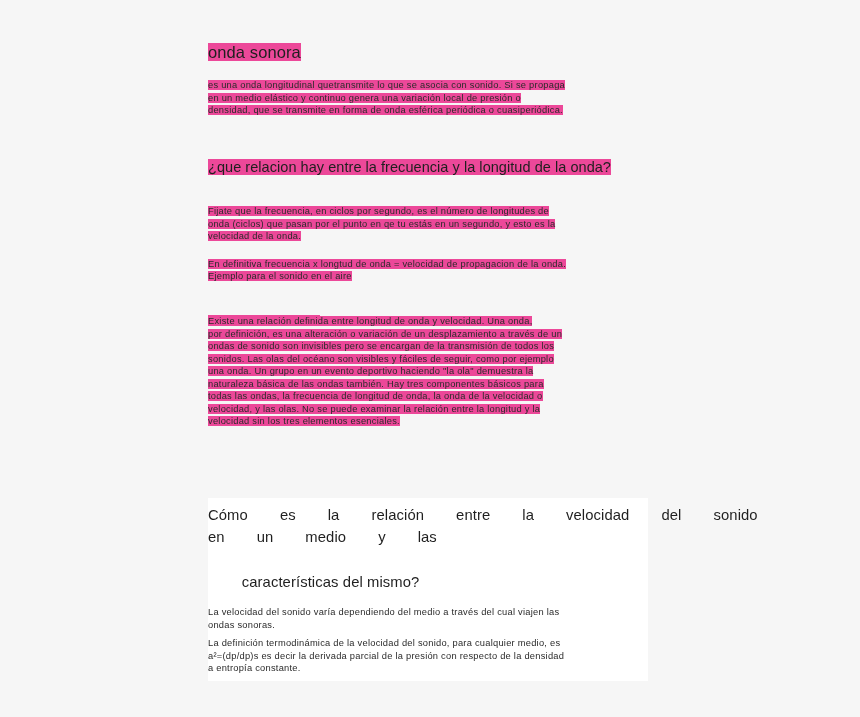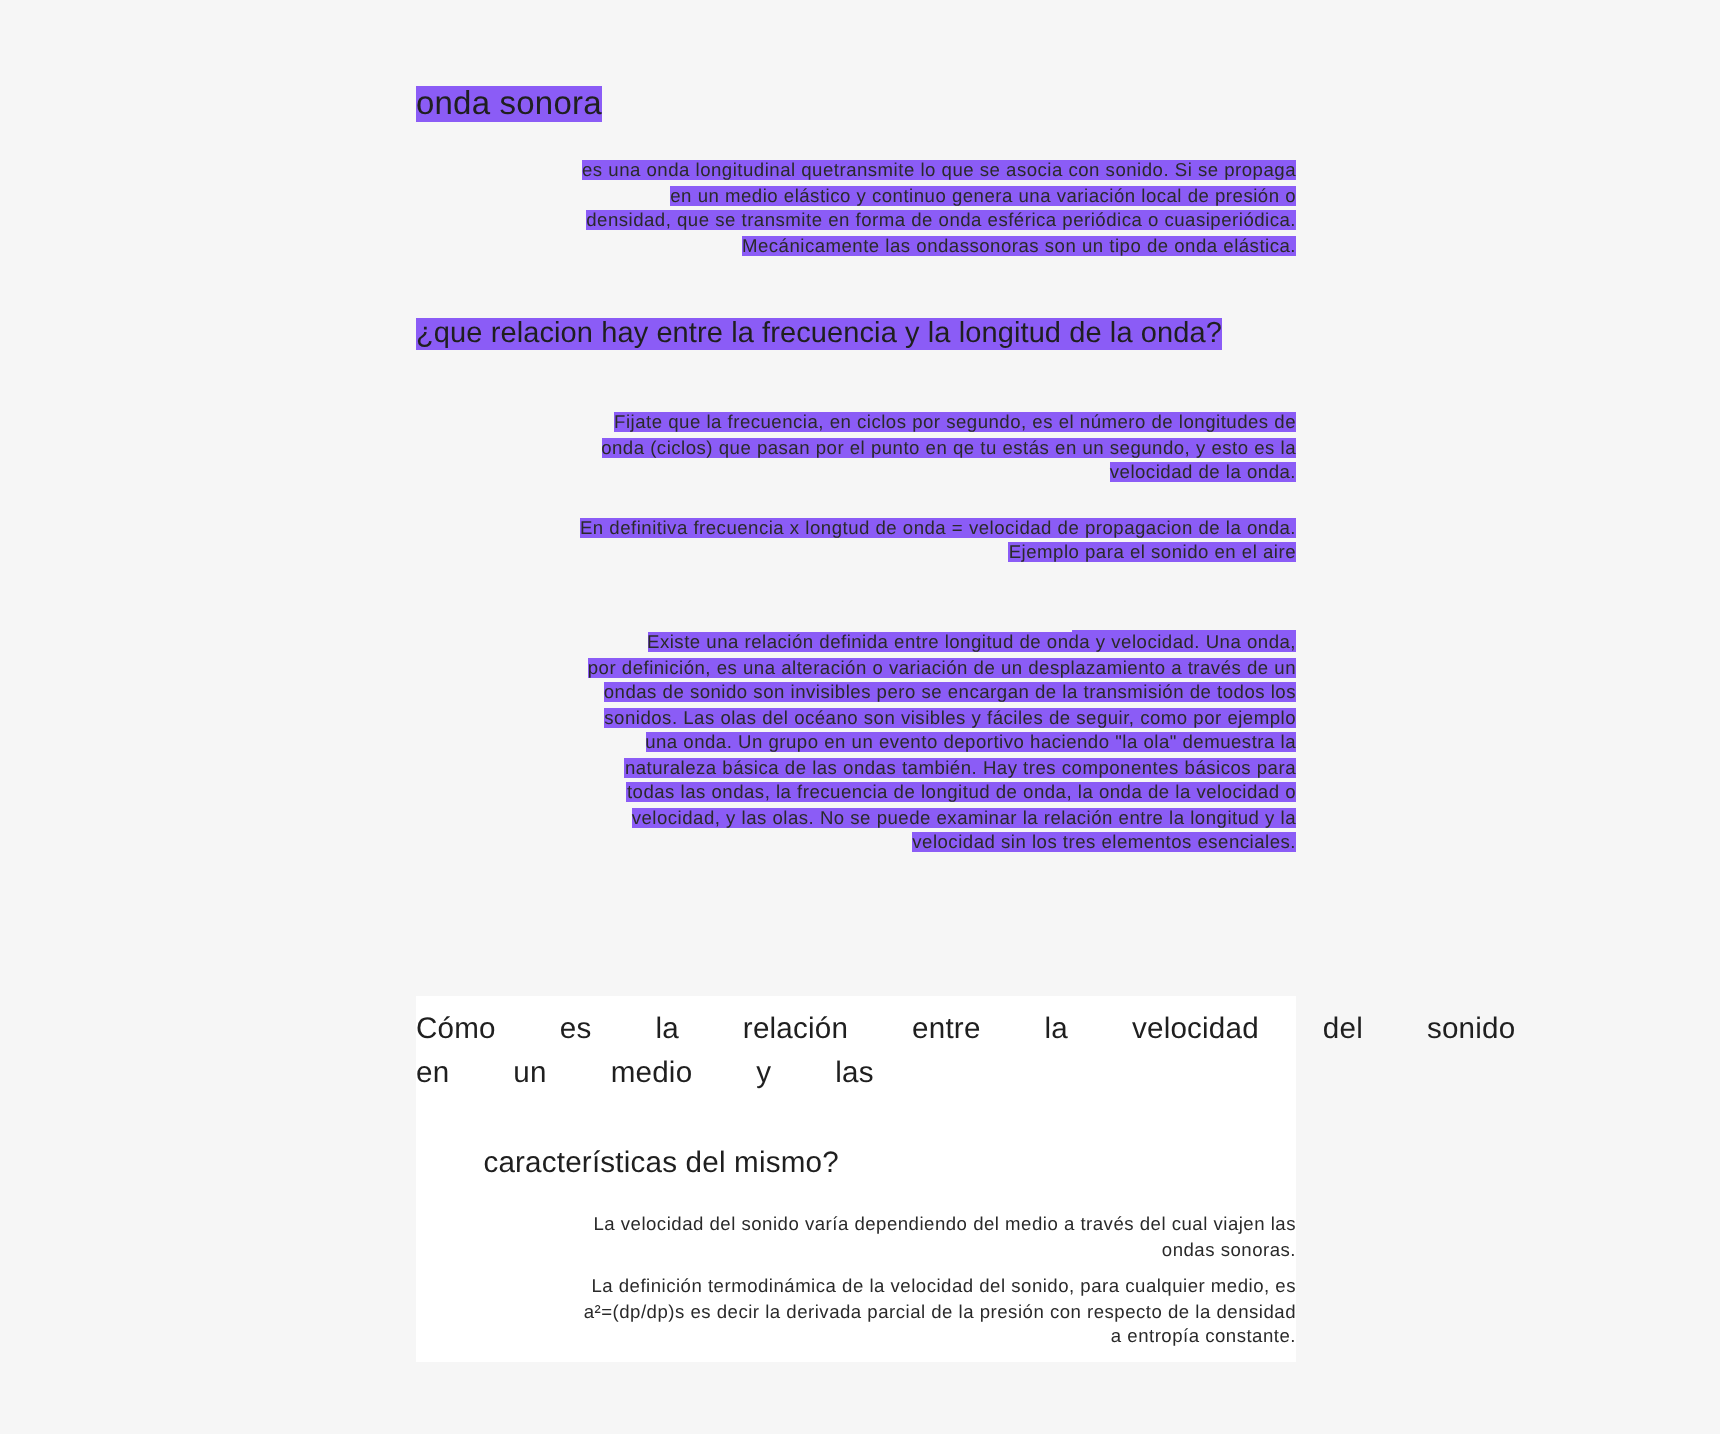--- a/index.html
+++ b/index.html
@@ -29,21 +29,21 @@
     width: 440px;
   }
 
   
   .line {
     display: block;
     line-height: 1.28;
     white-space: pre;
   }
   .line > span.ink {
-    background: #8b5cf6;
+    background: #ec4899;
     box-decoration-break: clone;
     -webkit-box-decoration-break: clone;
   }
 
   .block { margin: 0; }
 
   
   .h-main {
     font-size: 16.5px;
     font-weight: 400;
@@ -56,21 +56,21 @@
     color: #1f1f1f;
     letter-spacing: 0.05px;
   }
 
   
   .body-sm {
     font-size: 9.3px;
     color: #2a2a2a;
     letter-spacing: 0.25px;
   }
-  .body-sm .line { line-height: 1.35; text-align: right; }
+  .body-sm .line { line-height: 1.35; }
 
   
   .panel {
     background: #ffffff;
   }
   .panel .line > span.ink { background: transparent; }
 
   .h-wide {
     font-size: 14.8px;
     font-weight: 400;
@@ -95,21 +95,20 @@
 
     <div class="at" style="top:42px;">
       <div class="block h-main">
         <span class="line"><span class="ink">onda sonora</span></span>
       </div>
 
       <div class="block body-sm" style="margin-top:16px;">
         <span class="line"><span class="ink">es una onda longitudinal quetransmite lo que se asocia con sonido. Si se propaga</span></span>
         <span class="line"><span class="ink">en un medio elástico y continuo genera una variación local de presión o</span></span>
         <span class="line"><span class="ink">densidad, que se transmite en forma de onda esférica periódica o cuasiperiódica.</span></span>
-        <span class="line"><span class="ink">Mecánicamente las ondassonoras son un tipo de onda elástica.</span></span>
       </div>
     </div>
 
     <div class="at" style="top:158px;">
       <div class="block h-q">
         <span class="line"><span class="ink">¿que relacion hay entre la frecuencia y la longitud de la onda?</span></span>
       </div>
     </div>
 
     <div class="at" style="top:205px;">

